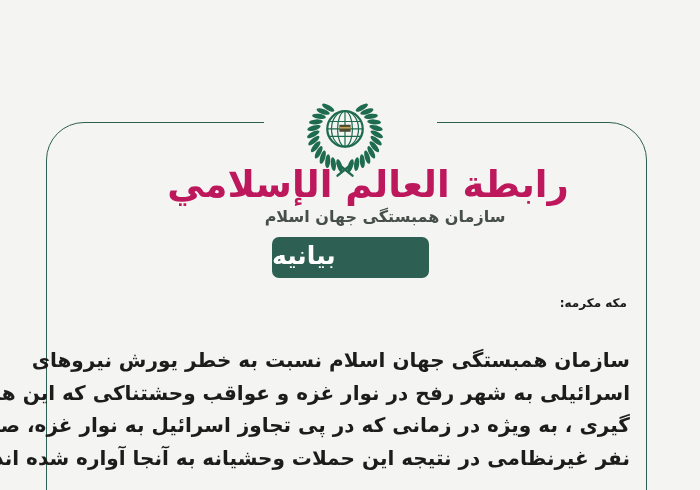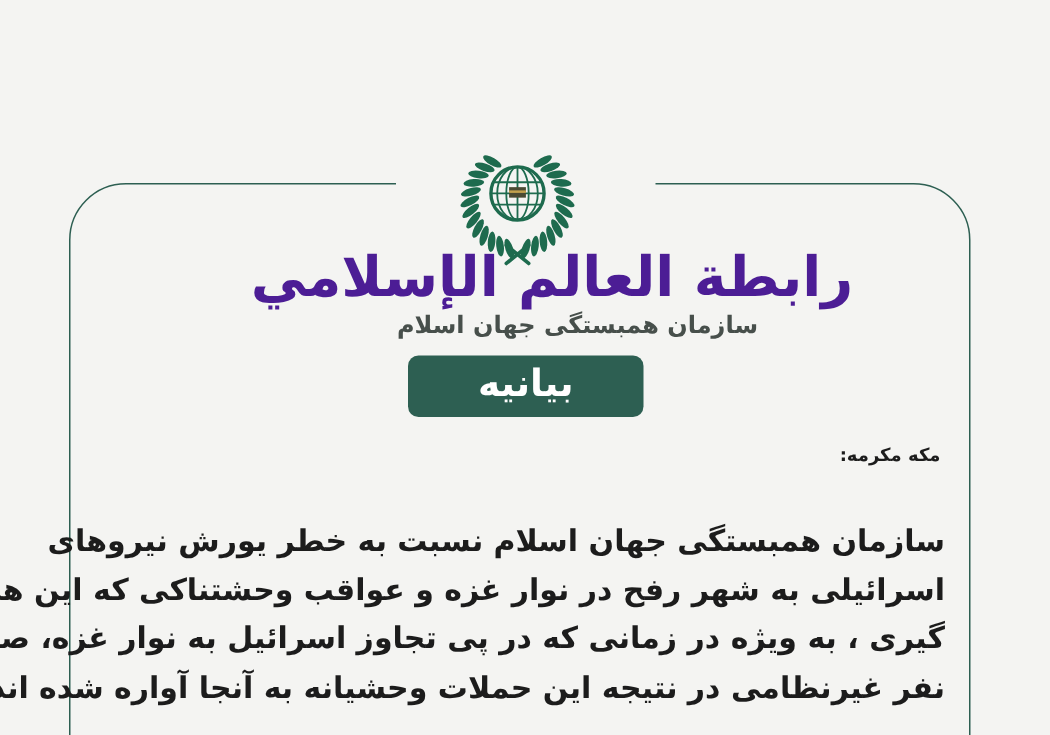--- a/index.html
+++ b/index.html
@@ -37,41 +37,41 @@
   .logo-stroke { stroke:#1e6b4e; fill:none; }
 
   
   .calligraphy {
     position:absolute;
     left:0; top:163px; width:700px;
     text-align:center;
     direction:rtl;
     font-size:37px;
     font-weight:700;
-    color:#4c1d95;
+    color:#be185d;
     letter-spacing:-1px;
     padding-left:36px;
   }
   .subtitle {
     position:absolute;
     left:0; top:207px; width:700px;
     text-align:center;
     direction:rtl;
     font-size:16px;
     font-weight:600;
     color:#474f4b;
     margin-left:35px;
   }
   .banner {
     position:absolute;
     left:272px; top:237px;
     width:157px; height:41px;
     background:#2d5f52;
     border-radius:7px;
-    display:flex; align-items:center; justify-content:center;
+    display:flex; align-items:center; justify-content:flex-start;
   }
   .banner-label {
     color:#ffffff;
     font-size:25px;
     font-weight:700;
     direction:rtl;
     line-height:1;
     padding-bottom:4px;
   }
 

